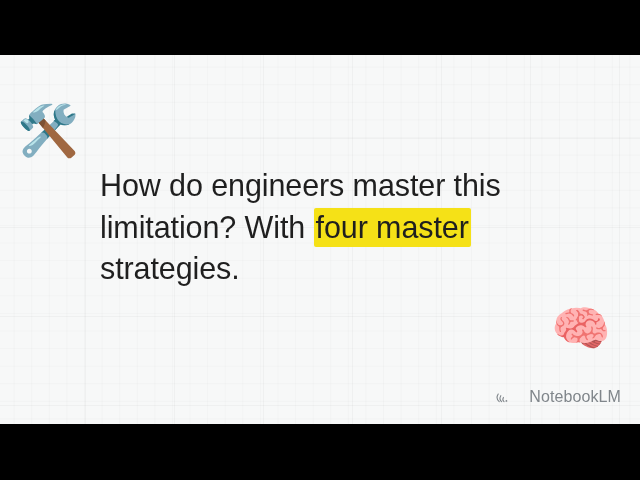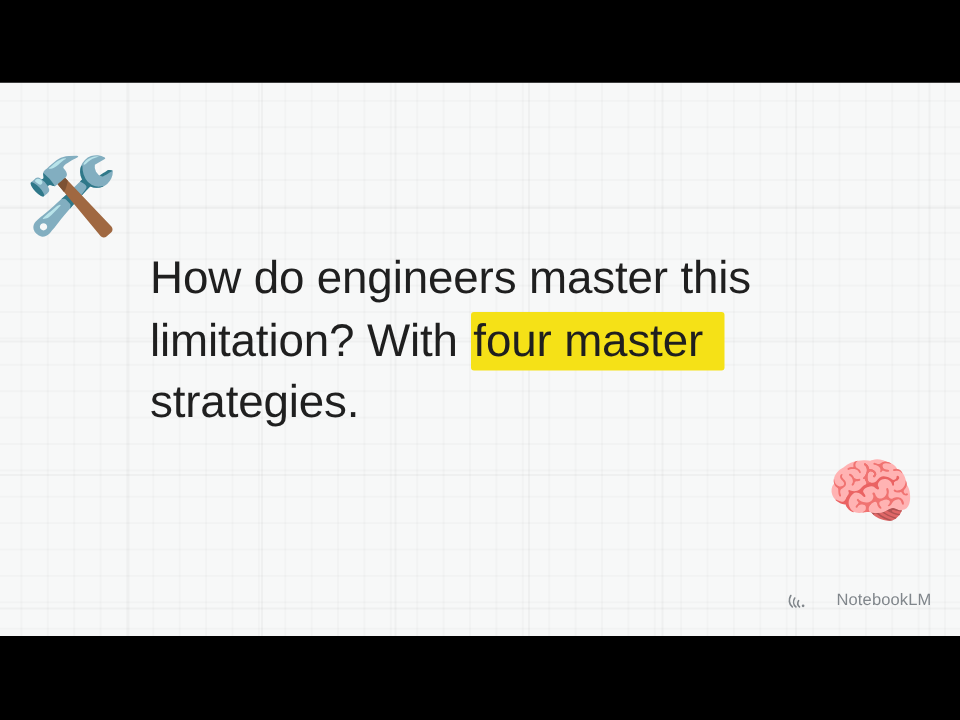--- a/index.html
+++ b/index.html
@@ -83,36 +83,36 @@
     font-size: 30.5px;
     line-height: 41.5px;
     letter-spacing: -0.1px;
     color: #1f1f1f;
     font-weight: 400;
     white-space: pre-wrap;
   }
   .hl {
     background-color: #f5e117;
     border-radius: 2px;
-    padding: 2px 14px 3px 2px;
+    padding: 2px 2px 3px 2px;
     box-decoration-break: clone;
     -webkit-box-decoration-break: clone;
     color: #1f1f1f;
   }
 
   
   #watermark {
     position: absolute;
     right: 19px;
     bottom: 18px;
     display: flex;
     align-items: center;
     gap: 20px;
     color: #80868b;
-    font-size: 11px;
+    font-size: 16px;
     letter-spacing: 0.1px;
   }
   #watermark svg { display: block; }
 </style>
 </head>
 <body>
 
 <div id="stage">
 
   <div class="letterbox top"></div>

